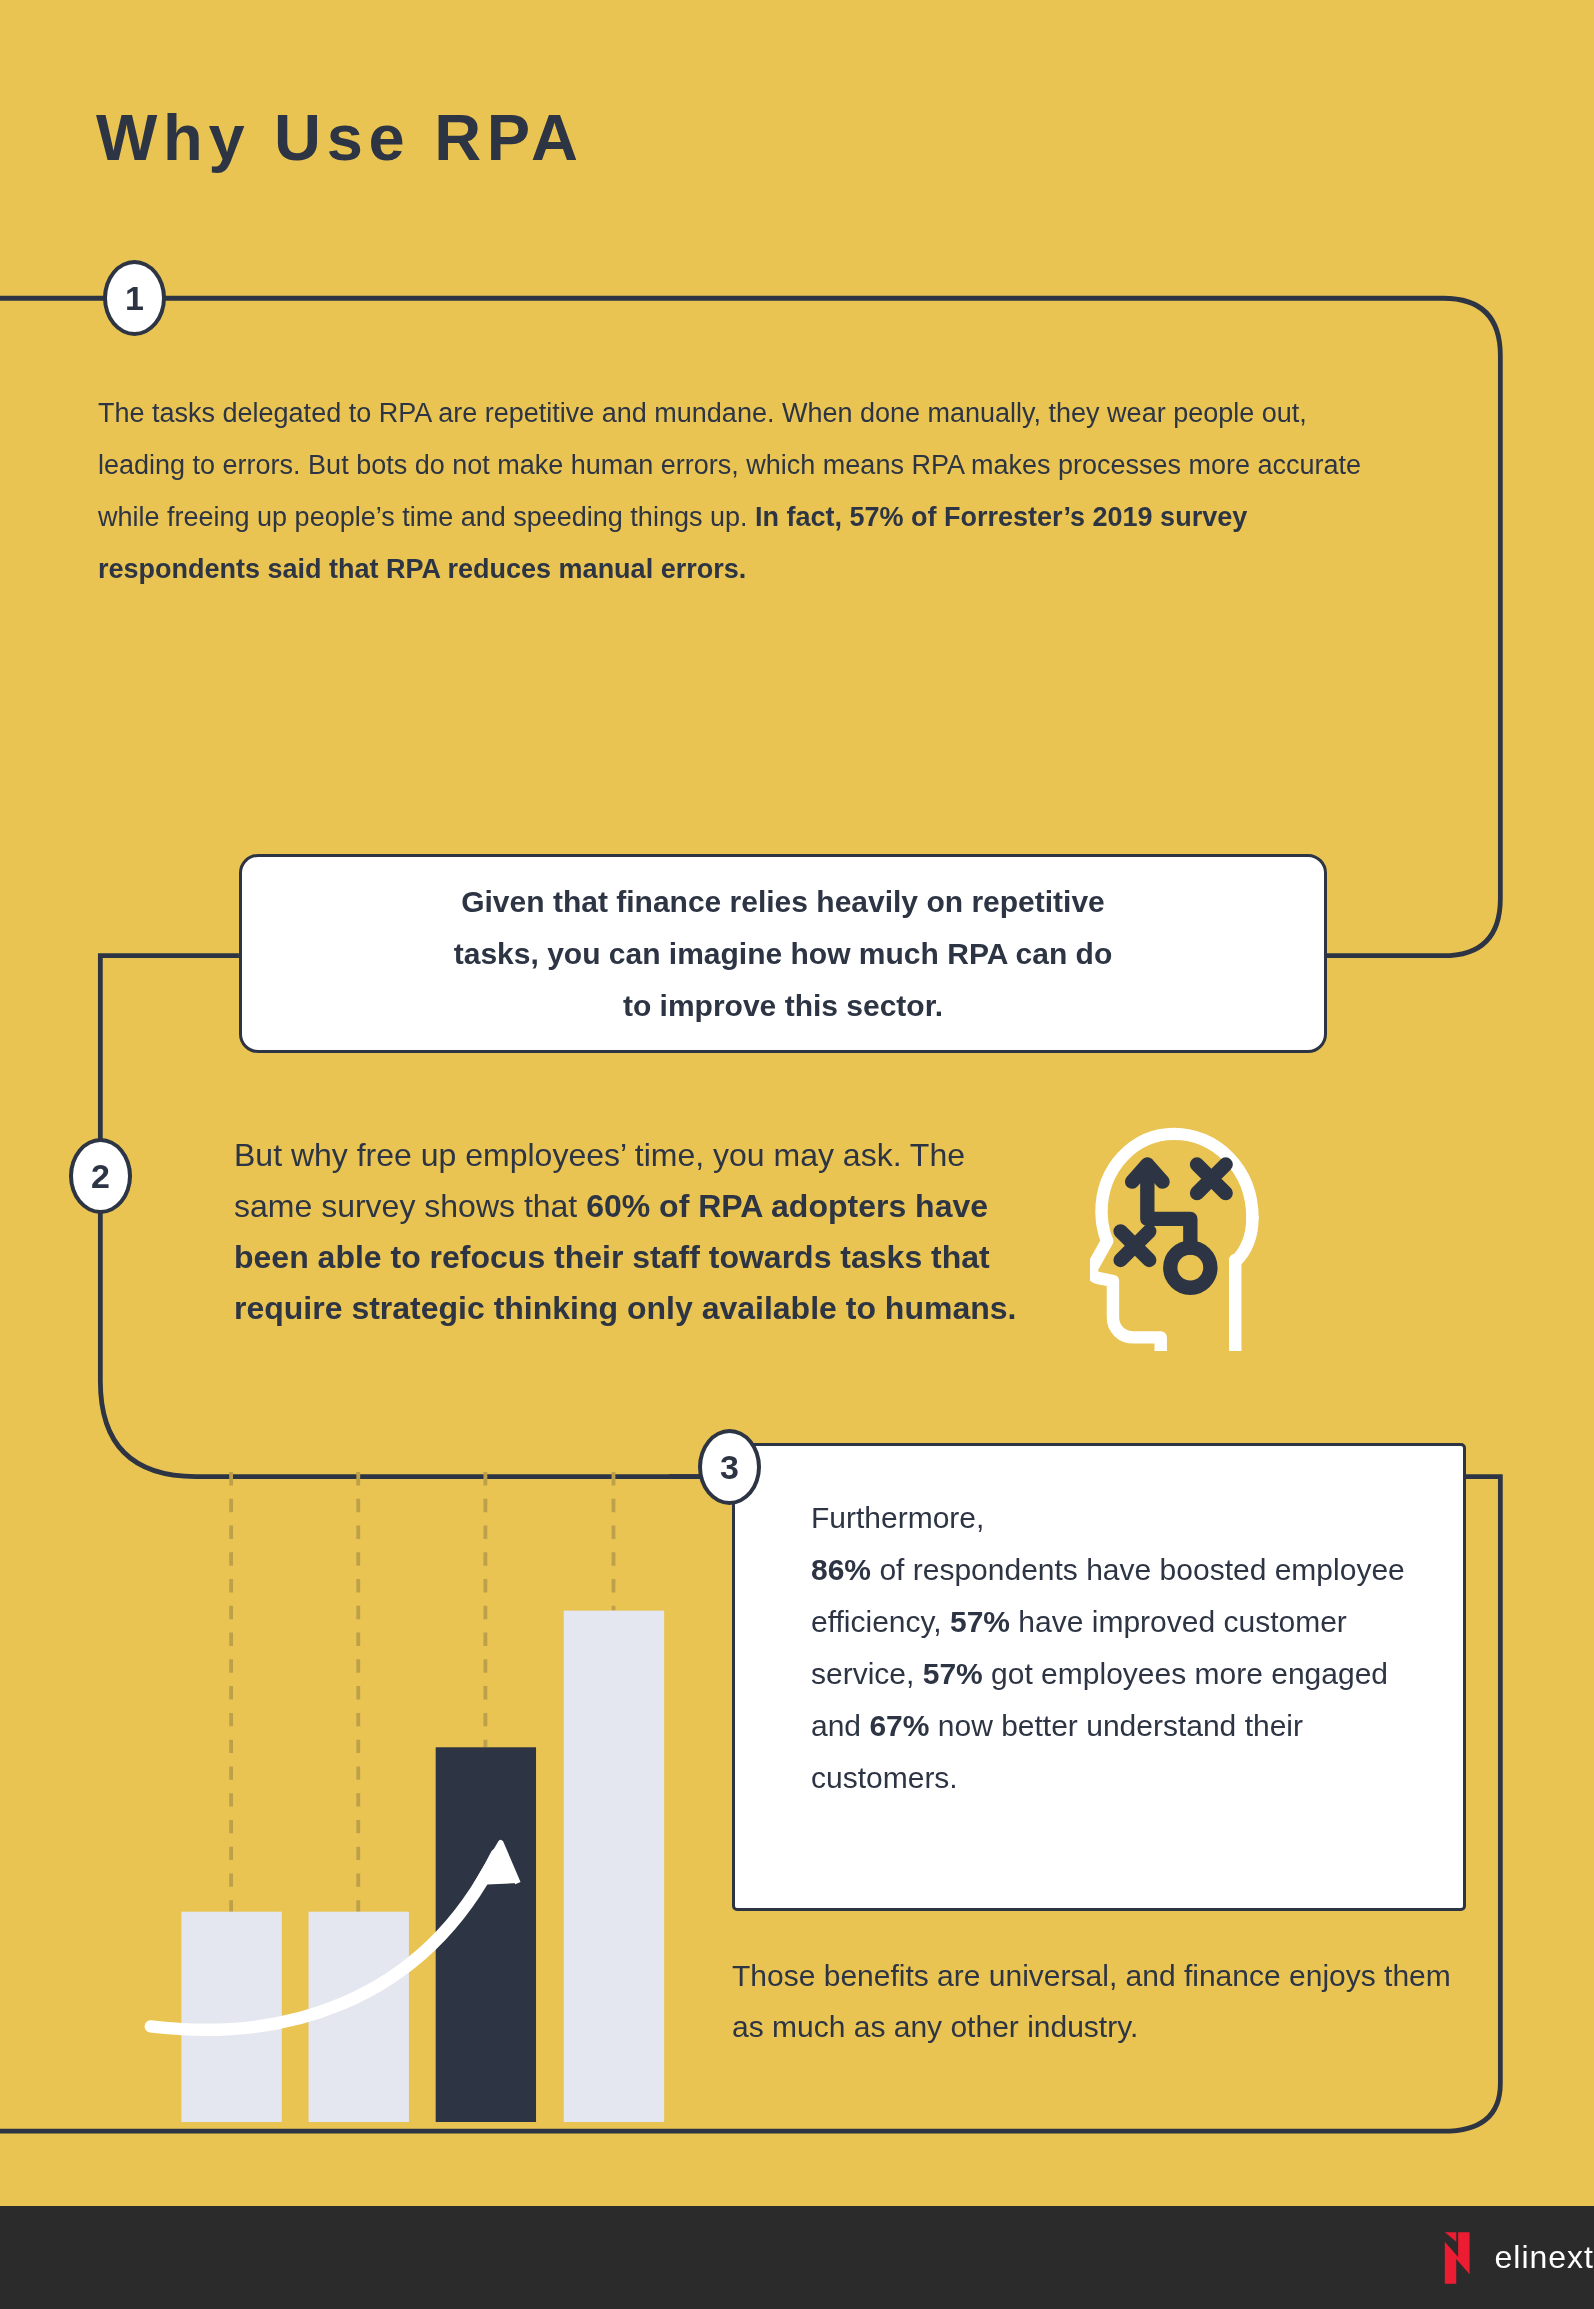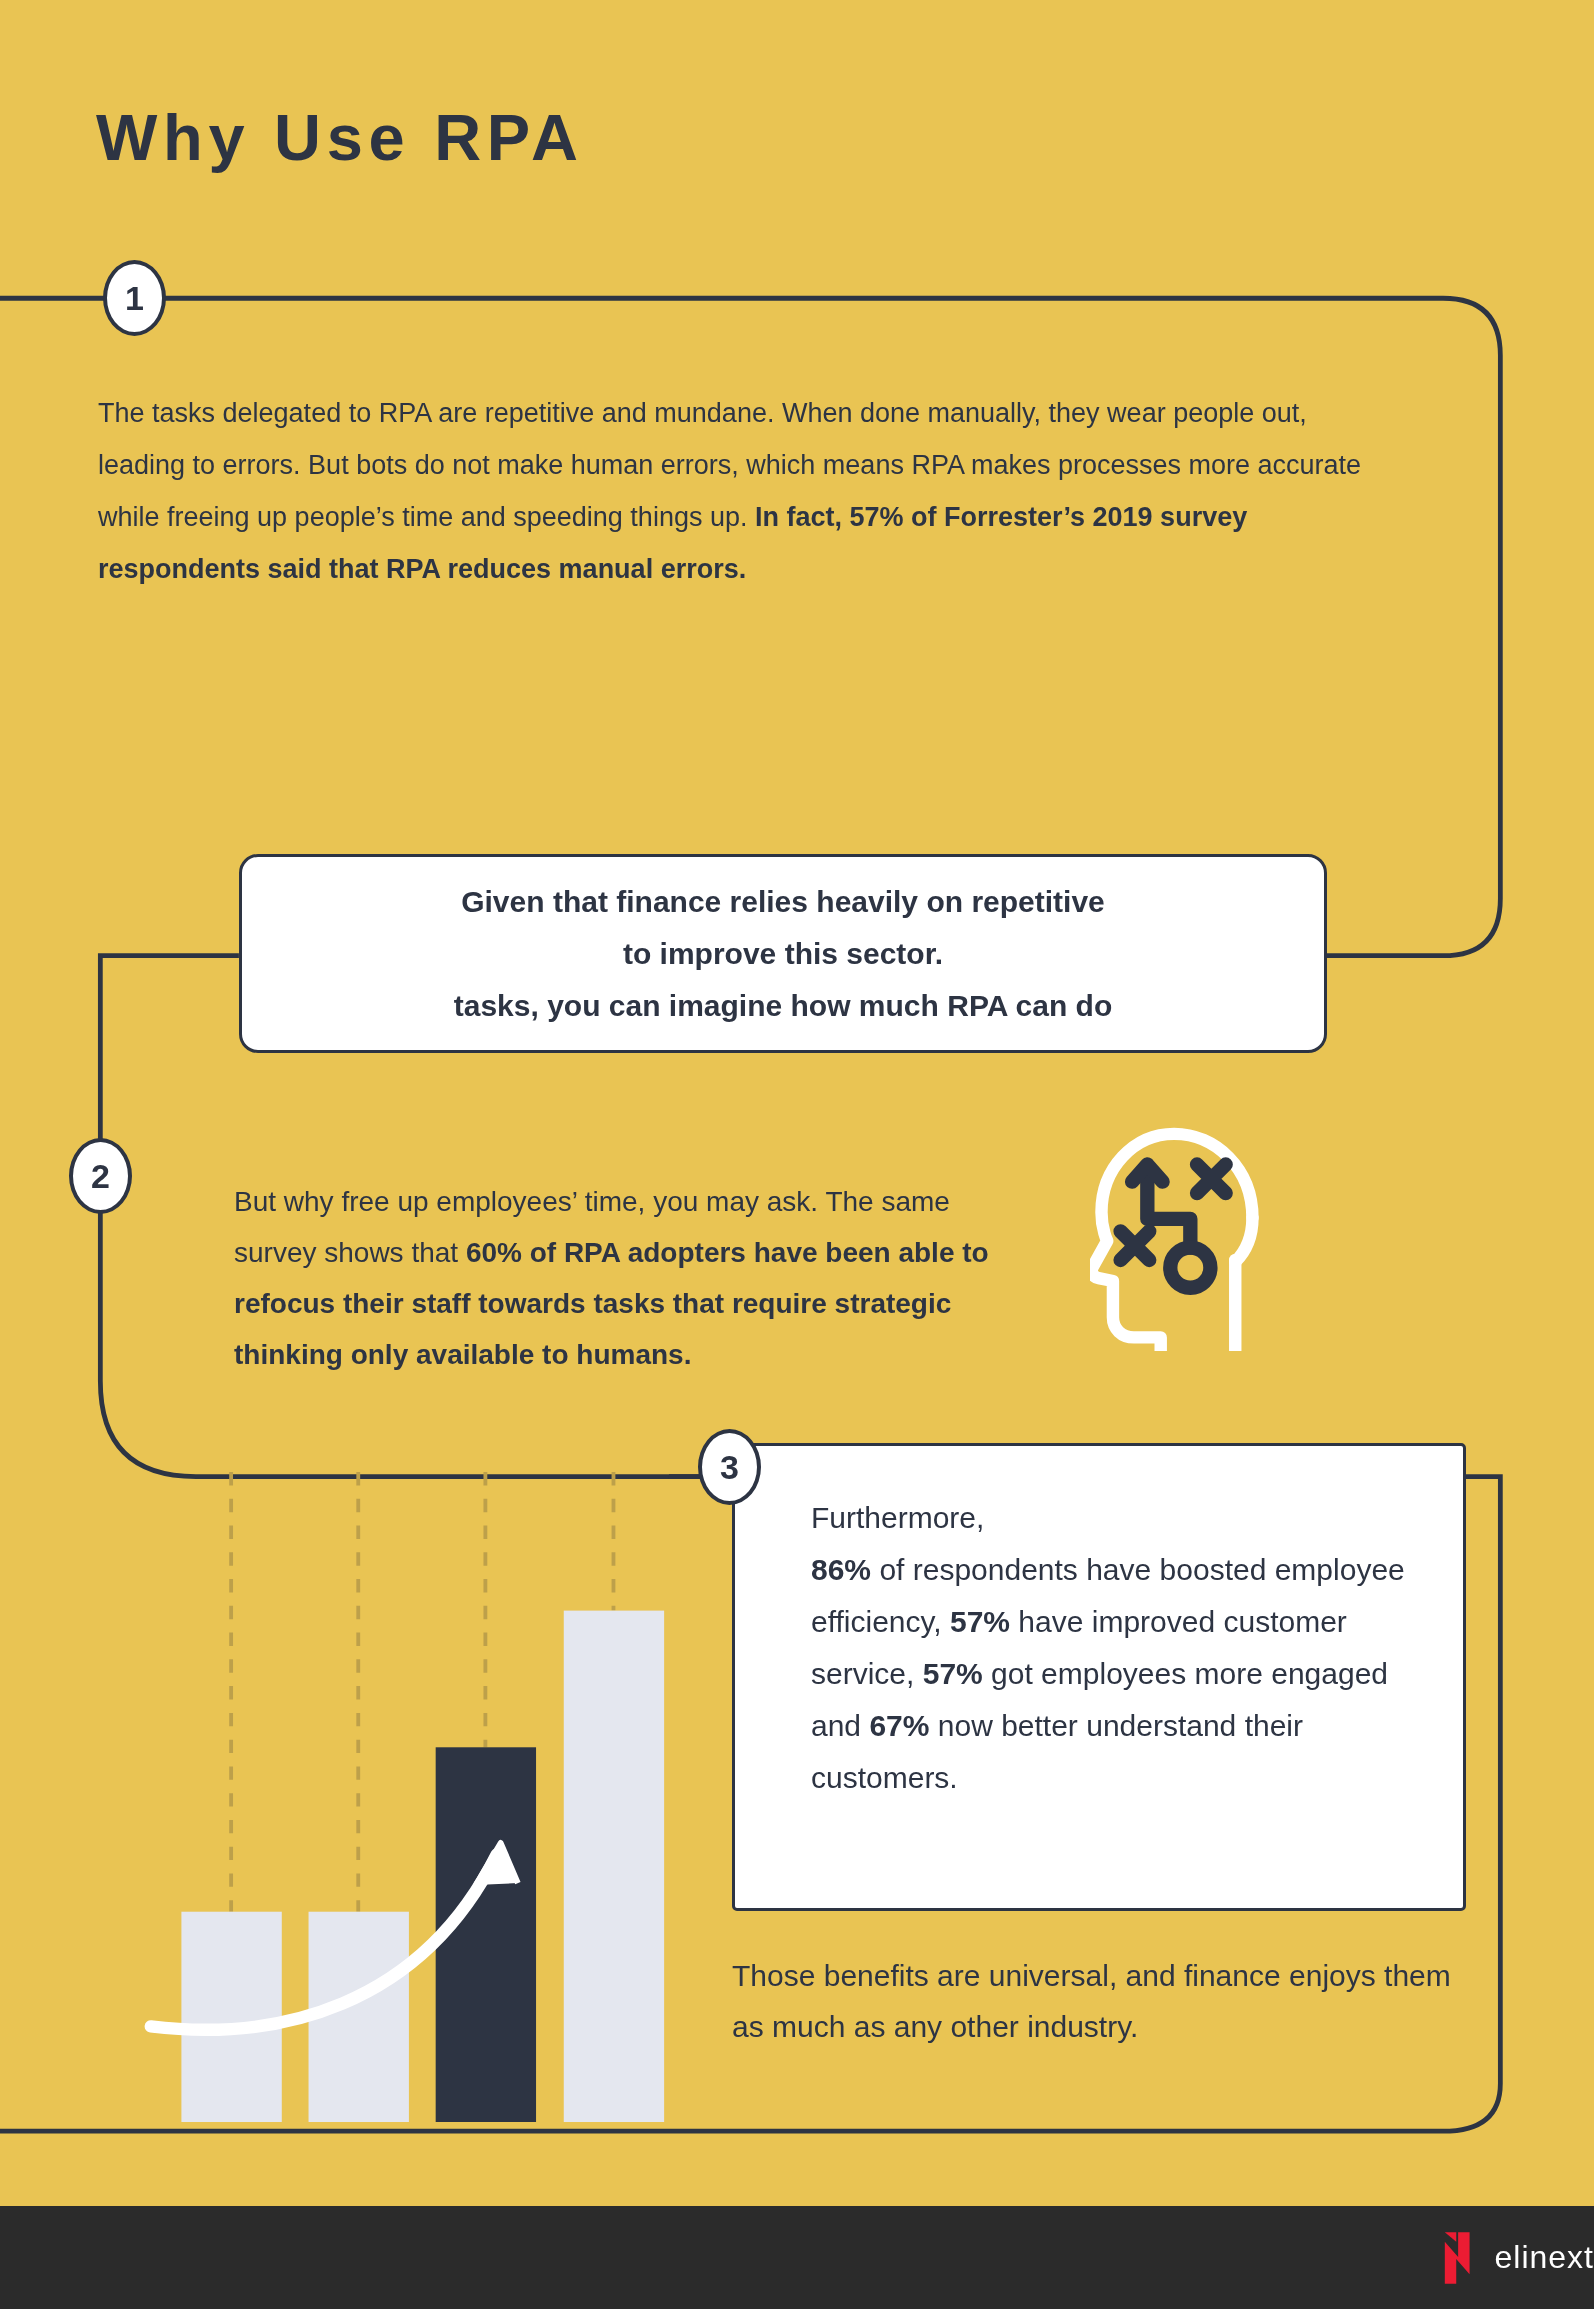--- a/index.html
+++ b/index.html
@@ -96,23 +96,23 @@
     text-align: center;
     width: 100%;
     padding: 0 38px;
     box-sizing: border-box;
   }
 
   
   #para-2 {
     position: absolute;
     left: 234px;
-    top: 1176px;
+    top: 1130px;
     width: 803px;
-    font-size: 28px;
+    font-size: 32px;
     line-height: 51px;
     color: #2d3443;
     z-index: 4;
   }
   #para-2 b { font-weight: bold; }
 
   
   #head-icon {
     position: absolute;
     left: 1090px;
@@ -220,22 +220,22 @@
   </div>
   <div class="step-badge" id="badge-3">
     <span>3</span>
   </div>
 
   <div id="para-1"><span>The tasks delegated to RPA are repetitive and mundane. When done manually, they wear people out, leading to errors. But bots do not make human errors, which means RPA makes processes more accurate while freeing up people’s time and speeding things up. </span><b>In fact, 57% of Forrester’s 2019 survey respondents said that RPA reduces manual errors.</b></div>
 
   <div id="callout">
     <div id="callout-text">
       <div>Given that finance relies heavily on repetitive</div>
+      <div>tasks, you can imagine how much RPA can do</div>
       <div>to improve this sector.</div>
-      <div>tasks, you can imagine how much RPA can do</div>
     </div>
   </div>
 
   <div id="para-2"><span>But why free up employees’ time, you may ask. The same survey shows that </span><b>60% of RPA adopters have been able to refocus their staff towards tasks that require strategic thinking only available to humans.</b></div>
 
   <svg id="head-icon" viewBox="0 0 180 235">
 
     <path d="M 170 96
              C 170 44 131 8 88 8
              C 46 8 12 44 12 90

